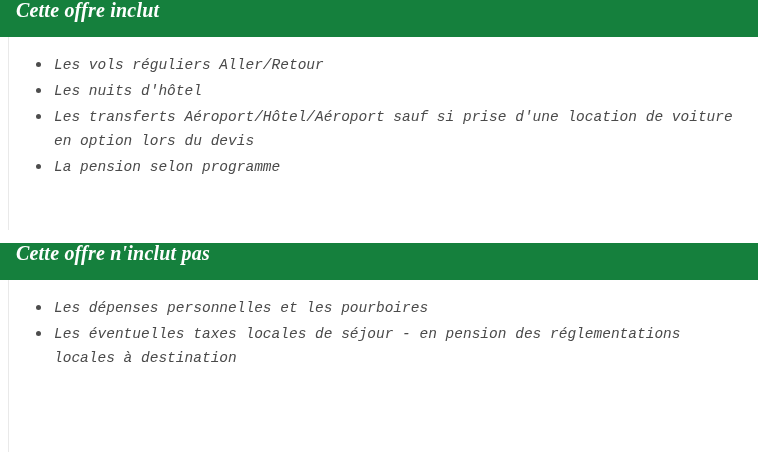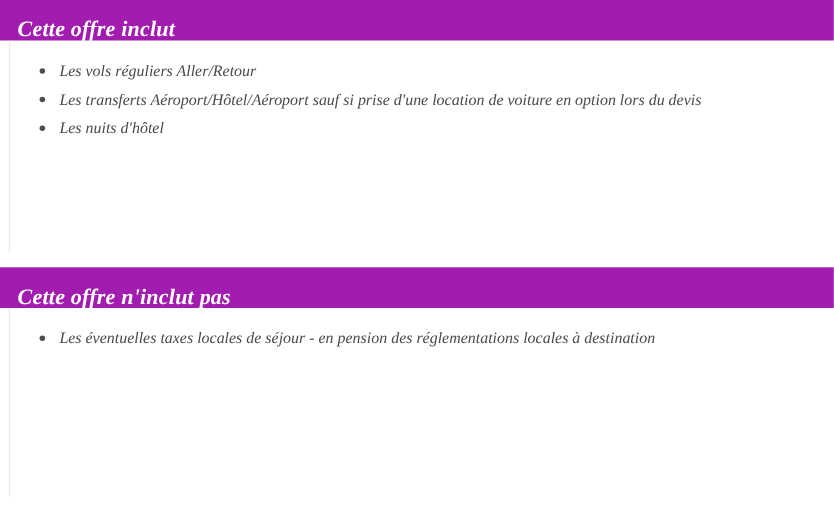--- a/index.html
+++ b/index.html
@@ -17,25 +17,25 @@
     position: relative;
     width: 758px;
     height: 460px;
     box-sizing: border-box;
   }
   .section {
     width: 100%;
     box-sizing: border-box;
   }
   .section-header {
-    background: #a21caf;
+    background: #15803d;
     color: #ffffff;
     height: 37px;
     display: flex;
-    align-items: flex-end;
+    align-items: flex-start;
     padding-left: 16px;
     box-sizing: border-box;
   }
   .section-header .title {
     font-family: "Liberation Serif", serif;
     font-style: italic;
     font-weight: bold;
     font-size: 20px;
     letter-spacing: 0.2px;
     color: #ffffff;
@@ -56,21 +56,21 @@
     width: 1px;
     background: #e9e9e9;
   }
   ul.items {
     margin: 0;
     padding: 0 0 0 22px;
     list-style: none;
   }
   ul.items li {
     position: relative;
-    font-family: Liberation Serif, serif;
+    font-family: Liberation Mono, monospace;
     font-style: italic;
     font-size: 14.5px;
     color: #4a4a4a;
     line-height: 24px;
     padding-left: 12px;
     margin: 0 0 2px 0;
   }
   ul.items li::before {
     content: "";
     position: absolute;
@@ -100,32 +100,34 @@
 
 <div class="page">
 
   <div class="section included">
     <div class="section-header">
       <span class="title">Cette offre inclut</span>
     </div>
     <div class="section-body">
       <ul class="items">
         <li><span>Les vols réguliers Aller/Retour</span></li>
+        <li><span>Les nuits d'hôtel</span></li>
         <li><span>Les transferts Aéroport/Hôtel/Aéroport sauf si prise d'une location de voiture en option lors du devis</span></li>
-        <li><span>Les nuits d'hôtel</span></li>
+        <li><span>La pension selon programme</span></li>
       </ul>
     </div>
   </div>
 
   <div class="gap"></div>
 
   <div class="section excluded">
     <div class="section-header">
       <span class="title">Cette offre n'inclut pas</span>
     </div>
     <div class="section-body">
       <ul class="items wide">
+        <li><span>Les dépenses personnelles et les pourboires</span></li>
         <li><span>Les éventuelles taxes locales de séjour - en pension des réglementations locales à destination</span></li>
       </ul>
     </div>
   </div>
 
 </div>
 
 </body></html>

